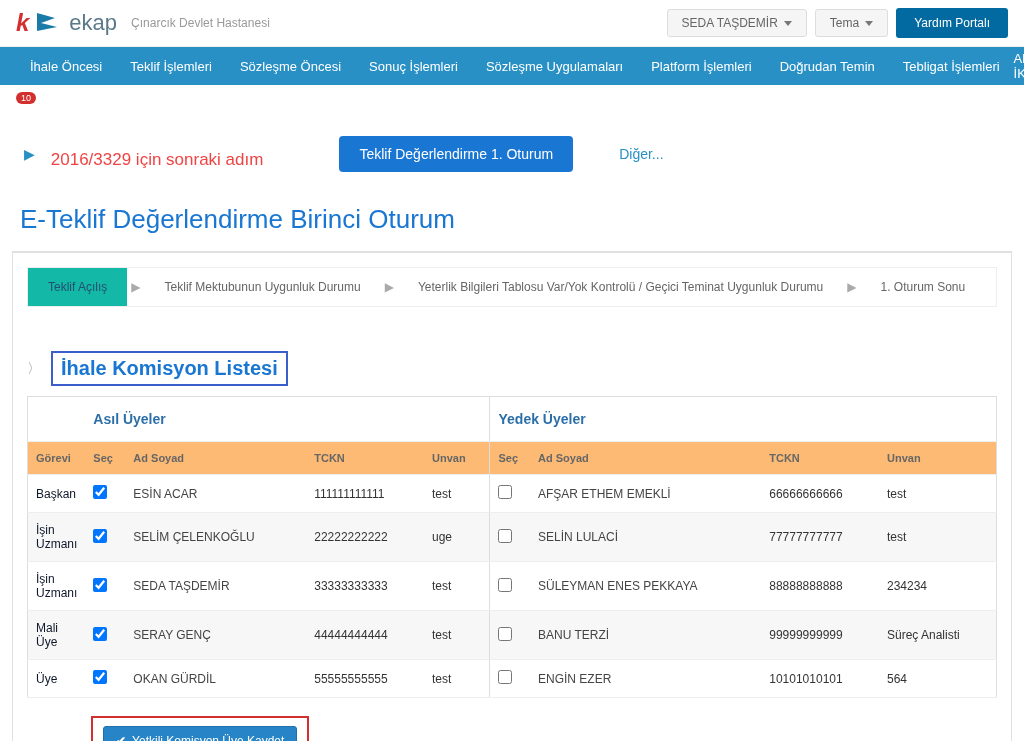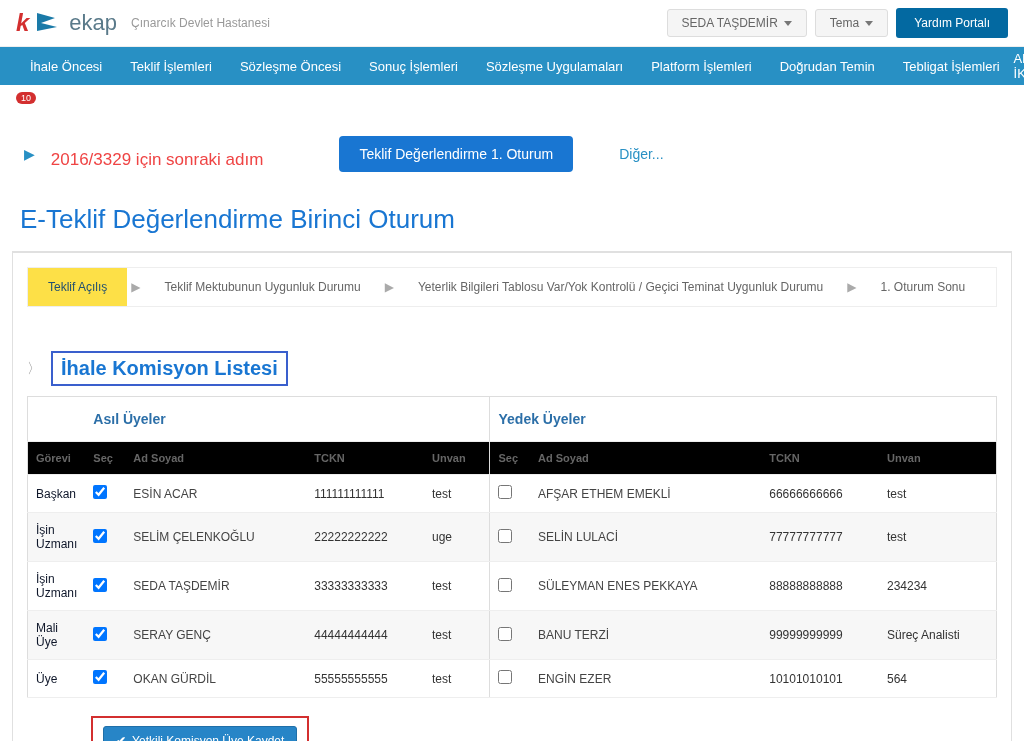--- a/index.html
+++ b/index.html
@@ -28,32 +28,32 @@
     .next-step-text { font-size: 17px; color: #ef4444; flex: 0 0 auto; margin-top: 12px; }
     .primary-btn { background: #1976d2; color: #fff; border: none; padding: 10px 20px; font-size: 14px; border-radius: 4px; cursor: pointer; margin-left: 60px; }
     .more-link { color: #2890c4; font-size: 14px; cursor: pointer; margin-left: 30px; }
     
     .page-title { font-size: 26px; color: #1976d2; font-weight: 400; padding: 12px 20px 16px; }
     
     .content-panel { margin: 0 12px; border: 1px solid #e0e0e0; border-top: 2px solid #e0e0e0; padding: 14px; }
     
     .step-bar { display: flex; align-items: center; border: 1px solid #eee; margin-bottom: 44px; }
     .step { padding: 12px 20px; font-size: 12px; color: #666; position: relative; }
-    .step.active { background: #fde047; color: #225070; }
+    .step.active { background: #14b8a6; color: #225070; }
     .step-arrow { color: #aaa; font-size: 12px; padding: 0 4px; }
     
     .section-title-wrap { display: flex; align-items: center; gap: 10px; margin-bottom: 10px; }
     .chevron-right { color: #999; font-size: 14px; }
     .section-title-box { border: 2px solid #3a5fcd; padding: 4px 8px; }
     .section-title { color: #1976d2; font-size: 20px; font-weight: 600; }
     
     .commission-table { width: 100%; border-collapse: collapse; border: 1px solid #ddd; }
     .commission-table th, .commission-table td { padding: 10px 8px; text-align: left; font-size: 12px; border-bottom: 1px solid #eee; }
     .group-header th { background: #fff; color: #2c6fa8; font-size: 14px; font-weight: 600; padding: 14px 8px; }
-    .col-header th { background: #000000; color: #666; font-weight: 600; font-size: 11px; }
+    .col-header th { background: #fdba74; color: #666; font-weight: 600; font-size: 11px; }
     .commission-table tbody tr:nth-child(even) { background: #f7f7f7; }
     .role-cell { color: #0f172a; font-size: 11px; width: 52px; }
     .sec-cell { width: 40px; text-align: center; }
     .name-cell { color: #444; }
     .divider-col { border-left: 1px solid #ddd; }
     
     .save-btn-wrap { border: 2px solid #d32f2f; display: inline-block; padding: 8px 10px; margin-top: 18px; margin-left: 64px; }
     .save-btn { background: #2785c7; color: #fff; border: 1px solid #1f6fa8; padding: 7px 12px; font-size: 12px; border-radius: 3px; cursor: pointer; display: flex; align-items: center; gap: 6px; }
     .check-icon { font-weight: bold; }
     

